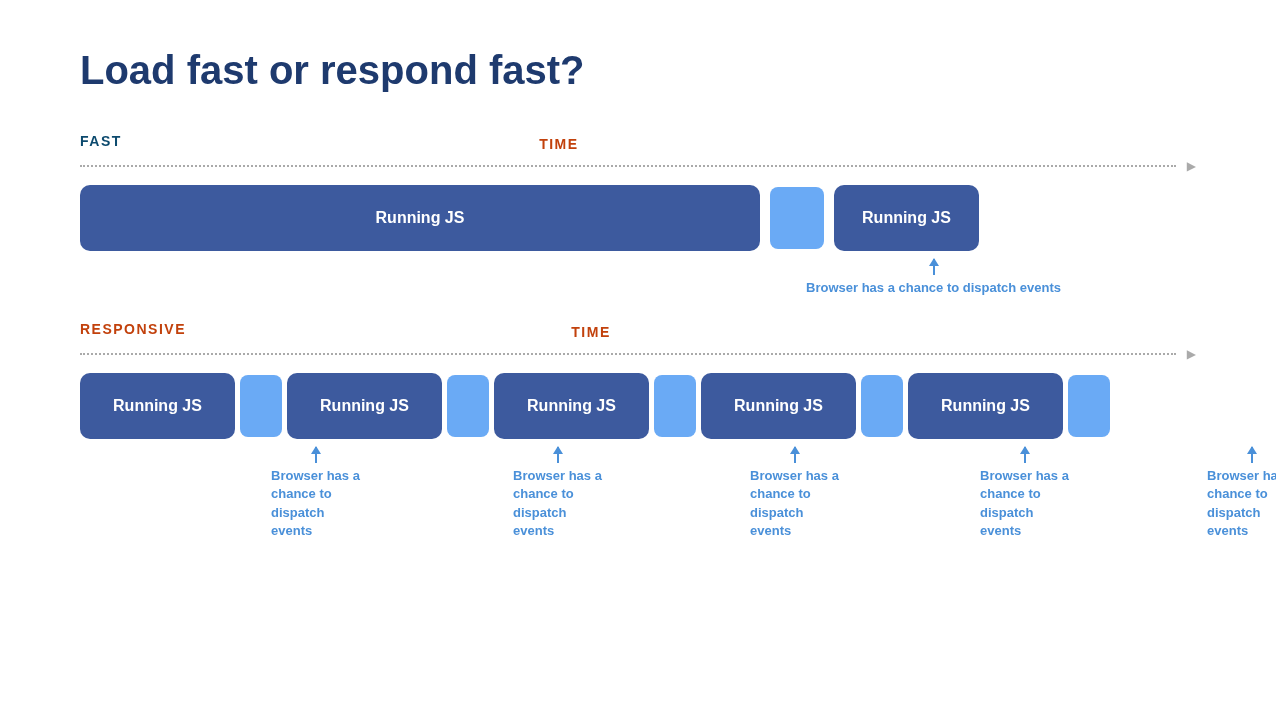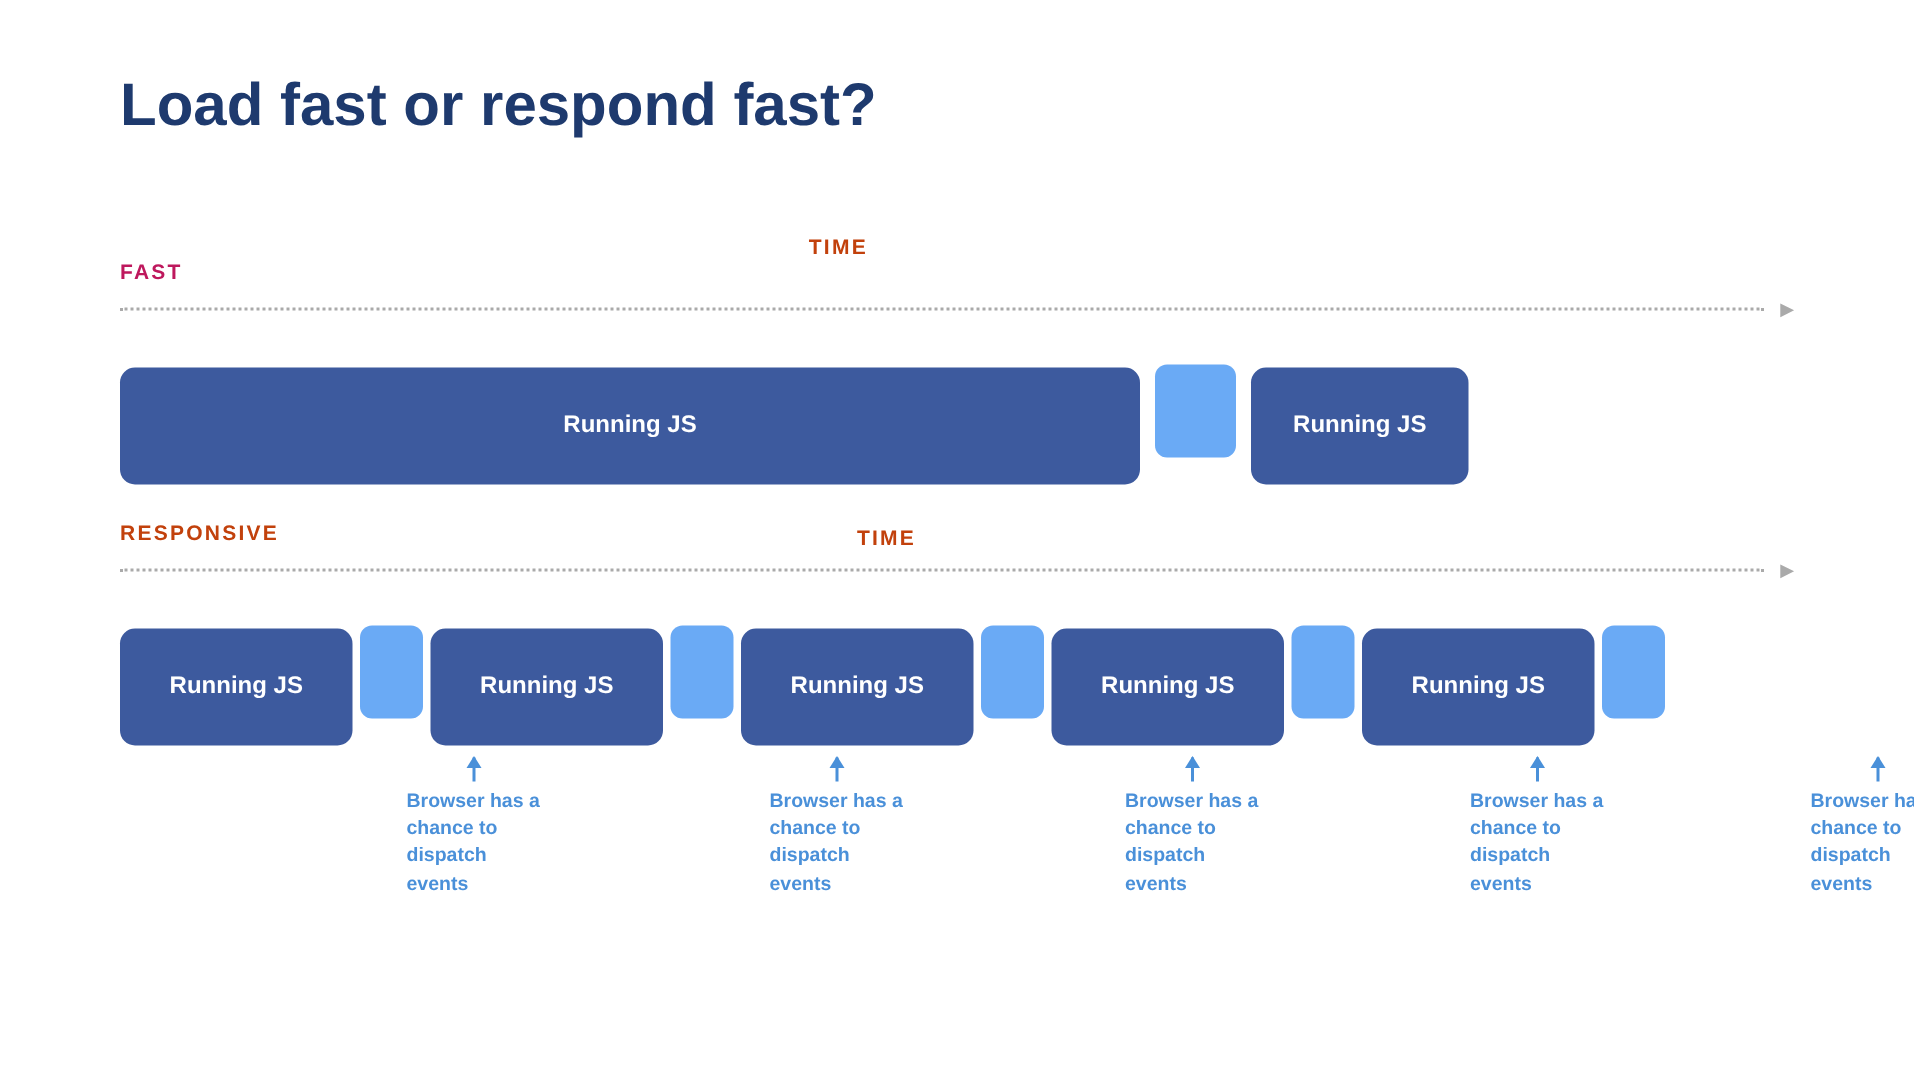--- a/index.html
+++ b/index.html
@@ -23,21 +23,21 @@
       font-weight: 800;
       color: #1e3a6e;
       margin-bottom: 40px;
     }
     .section-label {
       font-size: 14px;
       font-weight: 700;
       letter-spacing: 1.5px;
       margin-bottom: 6px;
     }
-    .label-fast { color: #be185d; margin-top: 40px; }
+    .label-fast { color: #0c4a6e; }
     .label-responsive { color: #c2410c; }
     .time-label {
       font-size: 14px;
       font-weight: 600;
       color: #c2410c;
       letter-spacing: 1.5px;
     }
     .timeline-header {
       display: flex;
       justify-content: space-between;
@@ -74,22 +74,21 @@
     }
     .js-block {
       background: #3d5a9e;
       color: white;
       font-size: 16px;
       font-weight: 700;
       border-radius: 10px;
       display: flex;
       align-items: center;
       justify-content: center;
-      height: 78px;
-      margin-top: 20px;
+      height: 66px;
     }
     .gap-block {
       background: #6aaaf5;
       border-radius: 8px;
       height: 62px;
       display: flex;
       align-items: center;
       justify-content: center;
       position: relative;
     }
@@ -144,20 +143,26 @@
     </div>
     <div class="arrow-line"></div>
     <div class="blocks-row">
       <div class="js-block fast-js-big">Running JS</div>
       <div style="width:6px"></div>
       <div class="gap-block fast-gap"></div>
       <div style="width:6px"></div>
       <div class="js-block fast-js-small">Running JS</div>
     </div>
 
+    <div style="display:flex; margin-top:8px; padding-left: 726px;">
+      <div>
+        <div class="annotation-arrow-up"></div>
+        <div class="annotation-text">Browser has a chance to dispatch events</div>
+      </div>
+    </div>
   </div>
 
   <div class="responsive-section">
     <div class="timeline-header">
       <span class="section-label label-responsive">RESPONSIVE</span>
       <span class="time-label">TIME</span>
       <span style="width:200px"></span>
     </div>
     <div class="arrow-line"></div>
     <div class="blocks-row">

